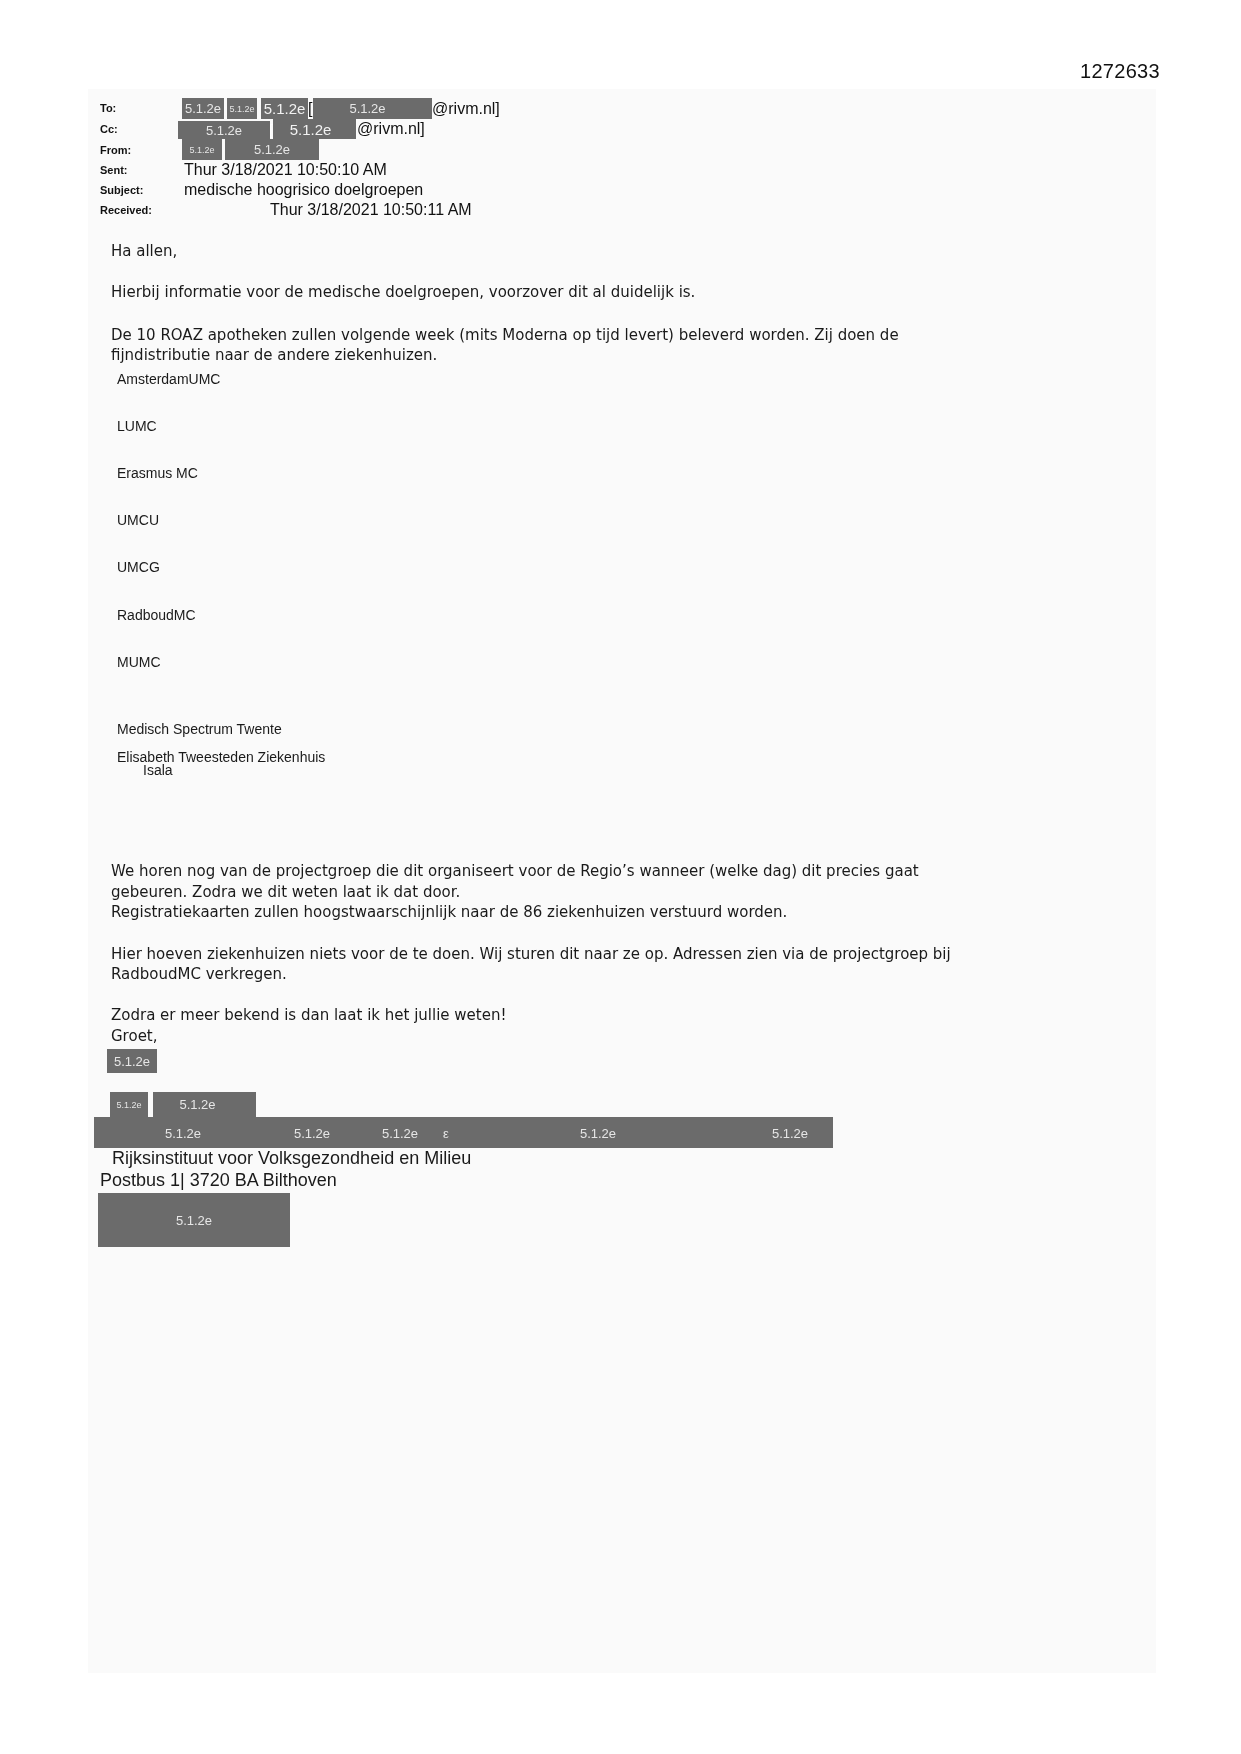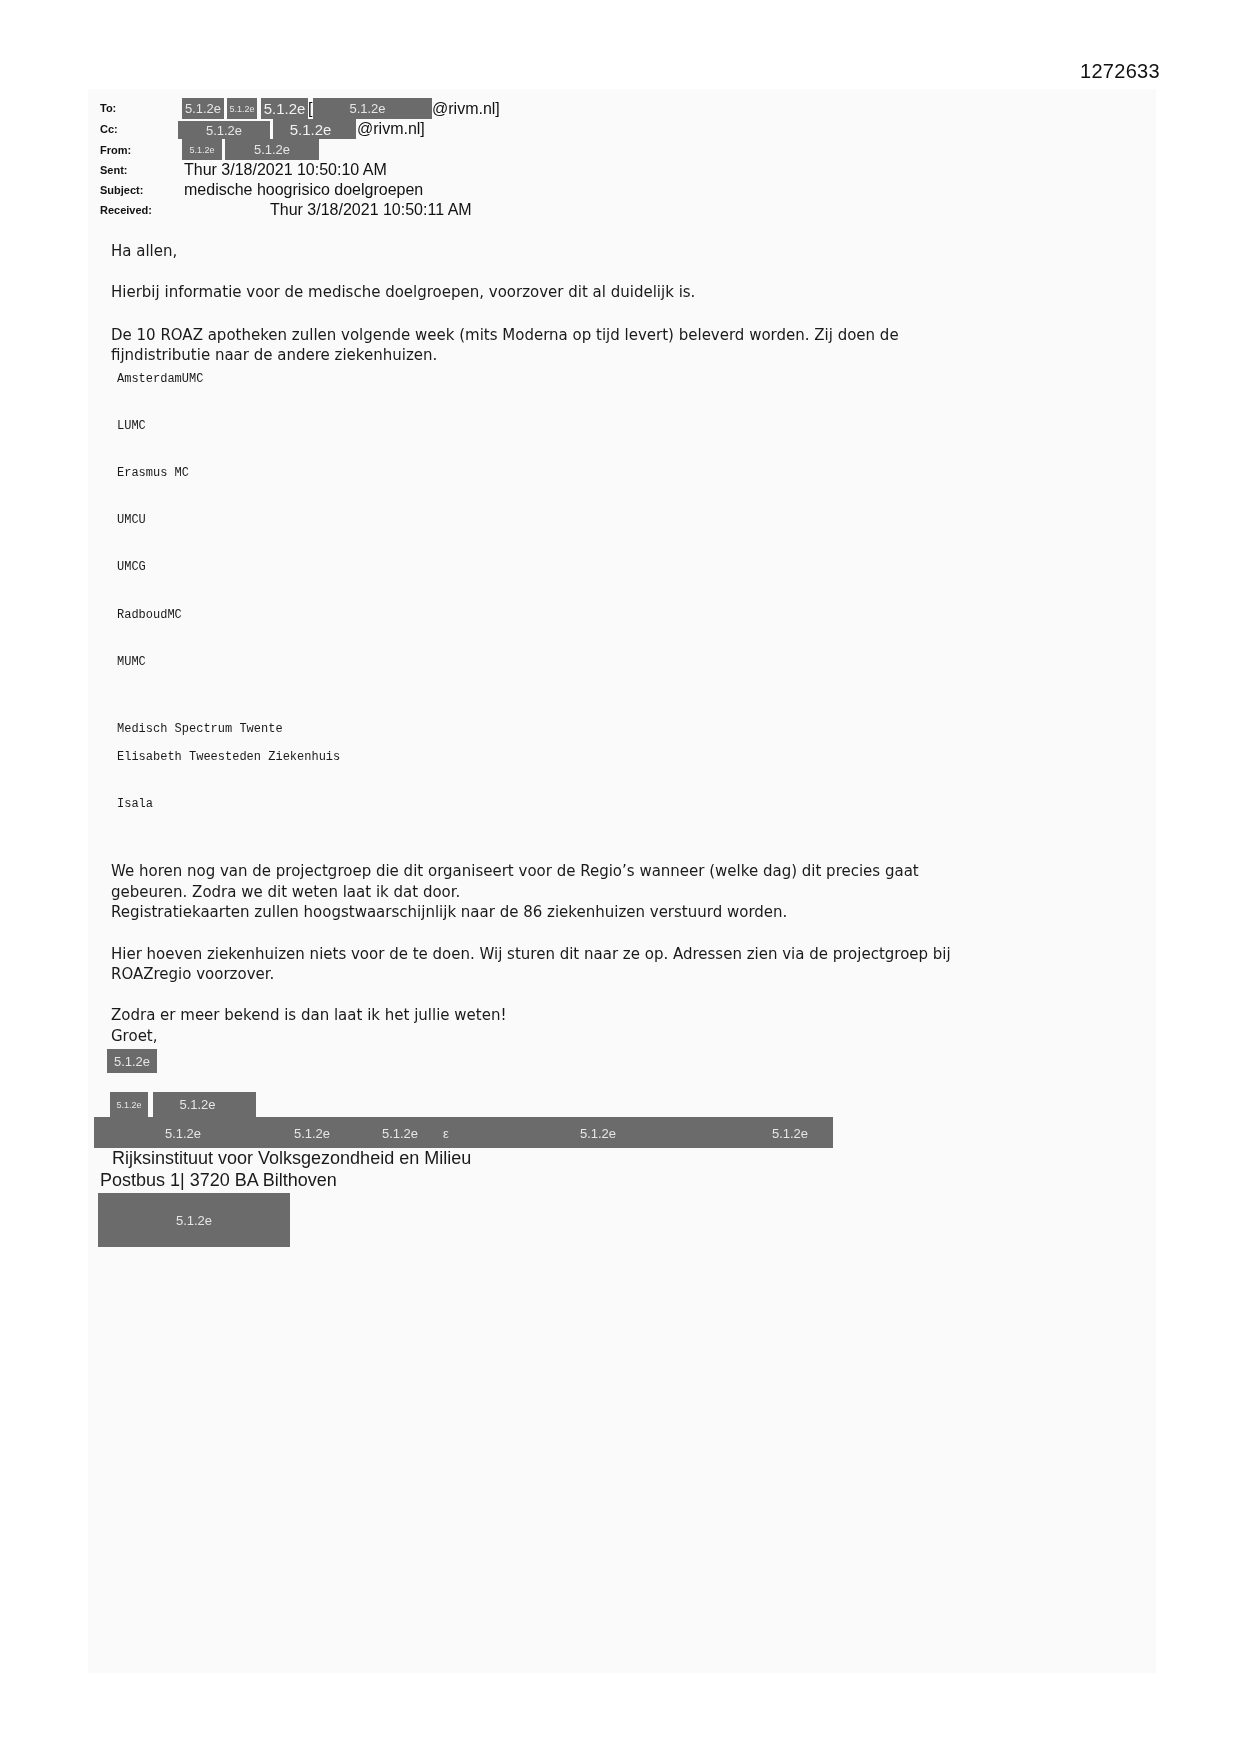--- a/index.html
+++ b/index.html
@@ -73,22 +73,22 @@
     left: 111px;
     font-family: "DejaVu Sans", sans-serif;
     font-size: 15px;
     line-height: 20.5px;
     color: #1a1a1a;
     white-space: nowrap;
   }
   .list-item {
     position: absolute;
     left: 117px;
-    font-family: Liberation Mono, monospace;
-    font-size: 12px;
+    font-family: Liberation Sans, sans-serif;
+    font-size: 14px;
     line-height: 18px;
     color: #1a1a1a;
   }
   .sig-text {
     position: absolute;
     font-family: "Liberation Sans", sans-serif;
     font-size: 18px;
     line-height: 22px;
     color: #1a1a1a;
     white-space: nowrap;
@@ -157,27 +157,27 @@
 
 <div class="list-item" style="top:370px;">AmsterdamUMC</div>
 <div class="list-item" style="top:417px;">LUMC</div>
 <div class="list-item" style="top:464px;">Erasmus MC</div>
 <div class="list-item" style="top:511px;">UMCU</div>
 <div class="list-item" style="top:558px;">UMCG</div>
 <div class="list-item" style="top:606px;">RadboudMC</div>
 <div class="list-item" style="top:653px;">MUMC</div>
 <div class="list-item" style="top:720px;">Medisch Spectrum Twente</div>
 <div class="list-item" style="top:748px;">Elisabeth Tweesteden Ziekenhuis</div>
-<div class="list-item" style="top:795px;">Isala</div>
+<div class="list-item" style="top:761px;margin-left:26px;">Isala</div>
 
 <div class="body-text" style="top:861px;">We horen nog van de projectgroep die dit organiseert voor de Regio’s wanneer (welke dag) dit precies gaat</div>
 <div class="body-text" style="top:882px;">gebeuren. Zodra we dit weten laat ik dat door.</div>
 <div class="body-text" style="top:902px;">Registratiekaarten zullen hoogstwaarschijnlijk naar de 86 ziekenhuizen verstuurd worden.</div>
 <div class="body-text" style="top:944px;">Hier hoeven ziekenhuizen niets voor de te doen. Wij sturen dit naar ze op. Adressen zien via de projectgroep bij</div>
-<div class="body-text" style="top:964px;">ROAZregio voorzover.</div>
+<div class="body-text" style="top:964px;">RadboudMC verkregen.</div>
 <div class="body-text" style="top:1005px;">Zodra er meer bekend is dan laat ik het jullie weten!</div>
 <div class="body-text" style="top:1026px;">Groet,</div>
 
 <div class="redact md" style="left:107px; top:1049px; width:50px; height:24px;">
     <span>5.1.2e</span>
   </div>
 
 <div class="redact sm" style="left:110px; top:1092px; width:38px; height:25px;">
     <span>5.1.2e</span>
   </div>

